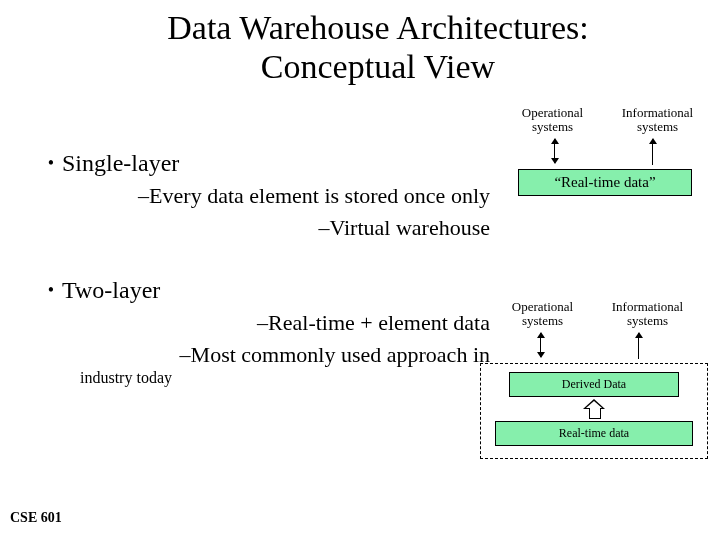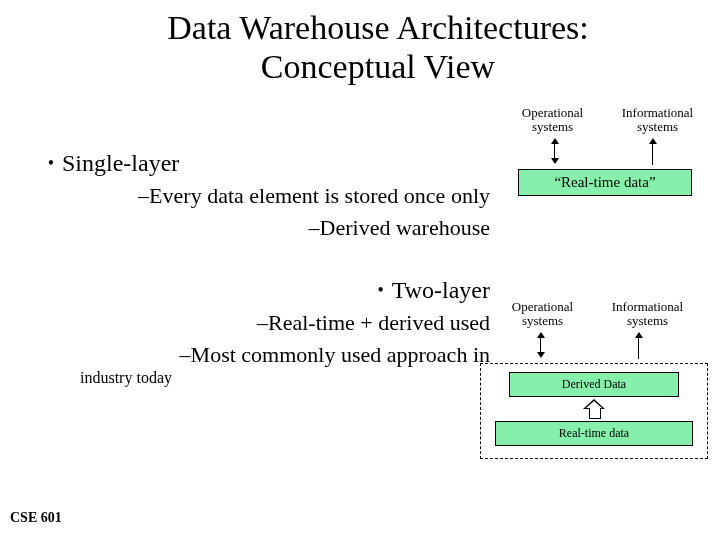--- a/index.html
+++ b/index.html
@@ -183,28 +183,28 @@
 </div>
 
 <div class="content">
   <div class="bullet" style="padding-left:22px;">
     <span class="bullet-dot"></span><span>Single-layer</span>
   </div>
   <div class="bullet-dash">
     <span class="bullet-dash-pre">–</span><span>Every data element is stored once only</span>
   </div>
   <div class="bullet-dash">
-    <span class="bullet-dash-pre">–</span><span>Derived warehouse</span>
-  </div>
-
-  <div class="bullet t2" style="padding-left:22px;text-align:right;">
+    <span class="bullet-dash-pre">–</span><span>Virtual warehouse</span>
+  </div>
+
+  <div class="bullet t2" style="padding-left:22px;">
     <span class="bullet-dot"></span><span>Two-layer</span>
   </div>
   <div class="bullet-dash">
-    <span class="bullet-dash-pre">–</span><span>Real-time + derived used</span>
+    <span class="bullet-dash-pre">–</span><span>Real-time + element data</span>
   </div>
   <div class="bullet-dash">
     <span class="bullet-dash-pre">–</span><span>Most commonly used approach in</span>
   </div>
   <div class="indent2">industry today</div>
 </div>
 
 <div class="diag1">
   <div class="labels">
     <div>Operational systems</div>

